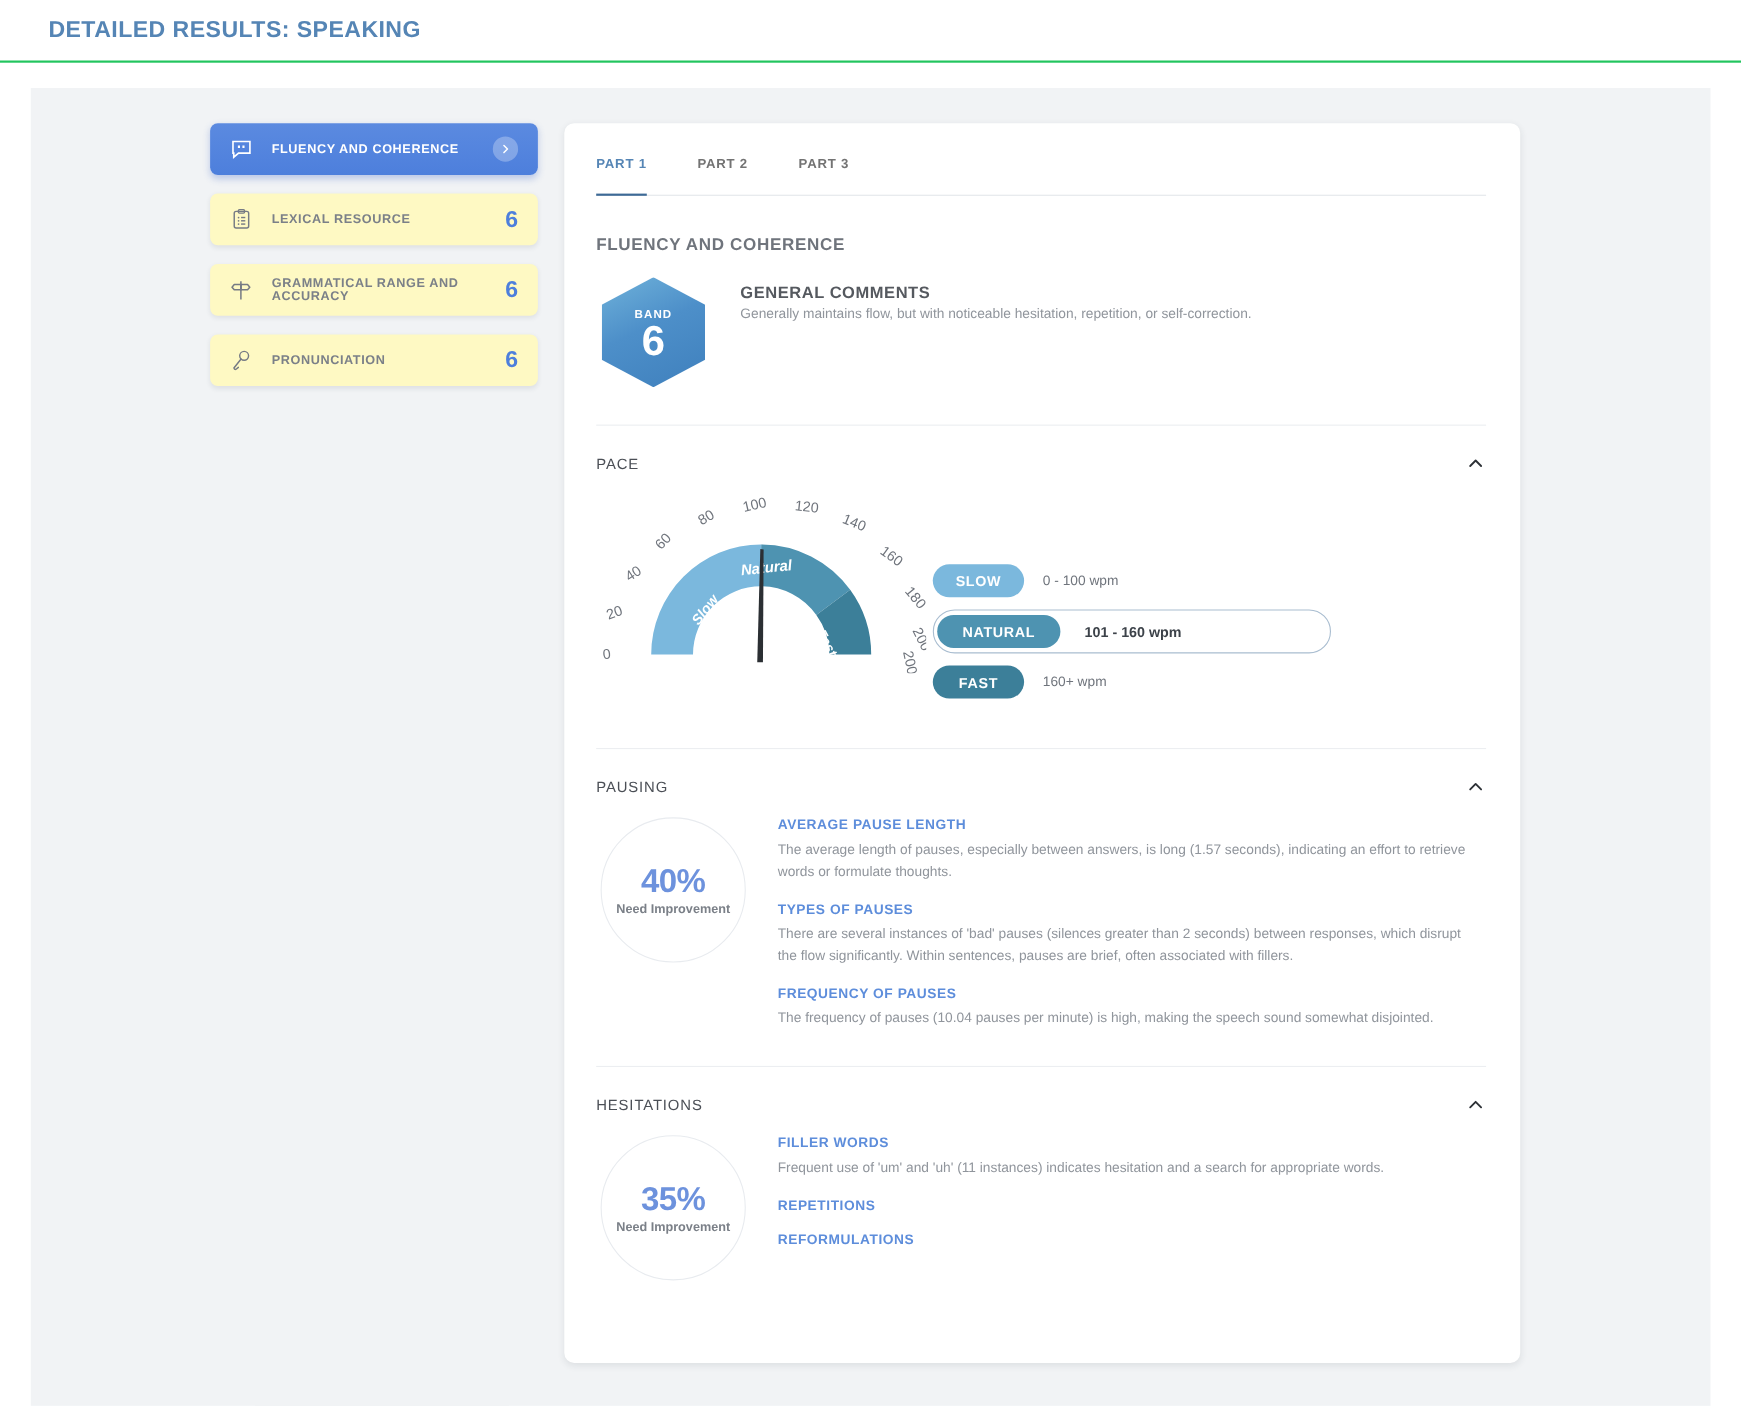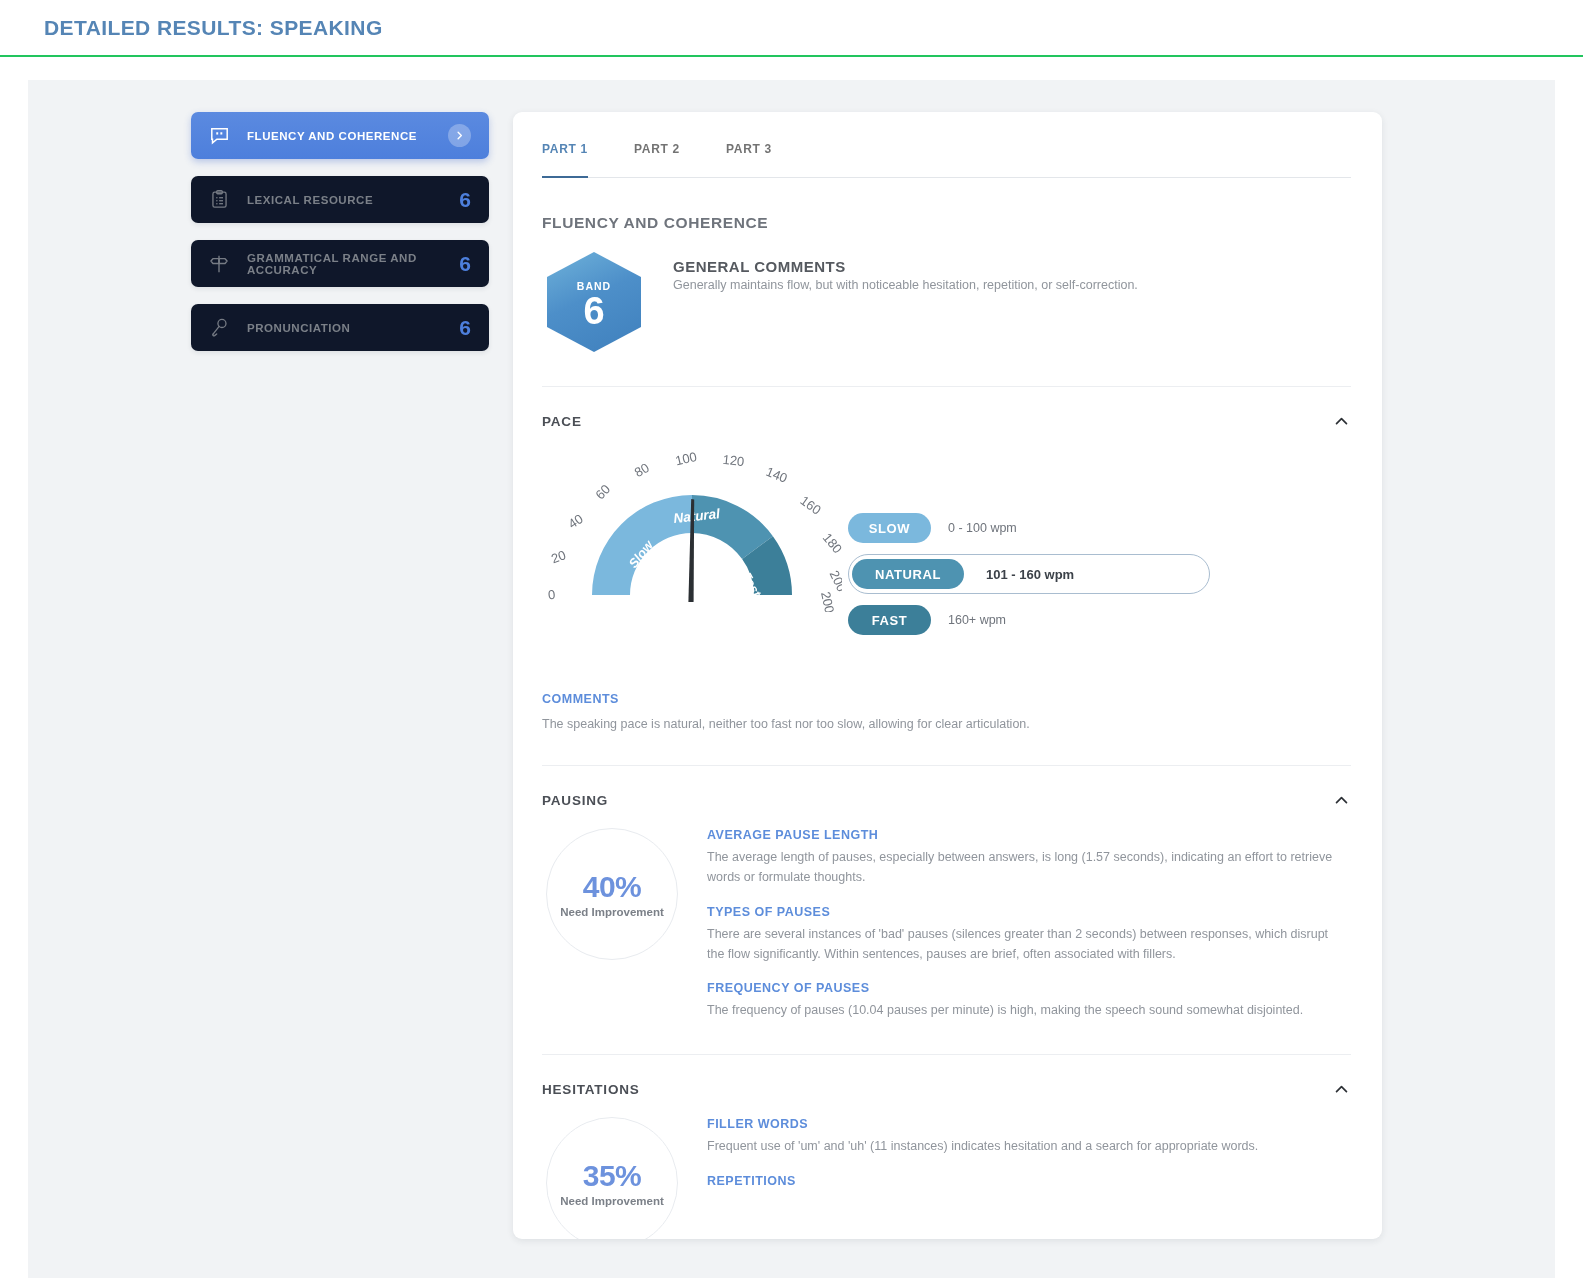--- a/index.html
+++ b/index.html
@@ -40,21 +40,21 @@
     padding: 32px 0 0 163px;
   }
 
   
   .sidebar {
     width: 298px;
     flex: 0 0 298px;
   }
   .side-item {
     height: 47px;
-    background: #0f172a;
+    background: #fef9c3;
     border-radius: 7px;
     box-shadow: 0 2px 5px rgba(30,40,60,0.09);
     display: flex;
     align-items: center;
     padding: 0 18px 0 17px;
     margin-bottom: 17px;
     cursor: pointer;
   }
   .side-item.active {
     background: linear-gradient(180deg, #5b8ae0 0%, #4d7fdc 100%);
@@ -191,21 +191,21 @@
     padding-top: 24px;
   }
   .sec-head {
     display: flex;
     align-items: center;
     justify-content: space-between;
     cursor: pointer;
   }
   .sec-name {
     font-size: 13.5px;
-    font-weight: 700;
+    font-weight: 400;
     letter-spacing: 0.8px;
     color: #4b4f56;
   }
   .sec-toggle {
     width: 20px; height: 20px;
     display: flex; align-items: center; justify-content: center;
     color: #2d3136;
   }
 
   
@@ -466,24 +466,20 @@
             <div class="pill pill-natural">NATURAL</div>
             <div class="legend-range">101 - 160 wpm</div>
           </div>
           <div class="legend-row">
             <div class="pill pill-fast">FAST</div>
             <div class="legend-range">160+ wpm</div>
           </div>
         </div>
       </div>
 
-      <div class="comments-wrap">
-        <div class="cm-title">COMMENTS</div>
-        <div class="cm-text">The speaking pace is natural, neither too fast nor too slow, allowing for clear articulation.</div>
-      </div>
     </div>
 
     <div class="sec">
       <div class="sec-head">
         <div class="sec-name">PAUSING</div>
         <div class="sec-toggle">
           <svg width="17" height="17" viewBox="0 0 24 24" fill="none" stroke="currentColor" stroke-width="2.4" stroke-linecap="round" stroke-linejoin="round">
               <polyline points="5 15 12 8 19 15"></polyline>
             </svg>
         </div>
@@ -527,19 +523,23 @@
           <div class="donut-label">Need Improvement</div>
         </div>
         <div class="blocks">
           <div class="blk">
             <div class="blk-title">FILLER WORDS</div>
             <div class="blk-text">Frequent use of 'um' and 'uh' (11 instances) indicates hesitation and a search for appropriate words.</div>
           </div>
           <div class="blk">
             <div class="blk-title">REPETITIONS</div>
           </div>
+          <div class="blk">
+            <div class="blk-title">REFORMULATIONS</div>
+
+          </div>
 
         </div>
       </div>
     </div>
 
   </div>
 </div>
 
 </body></html>

